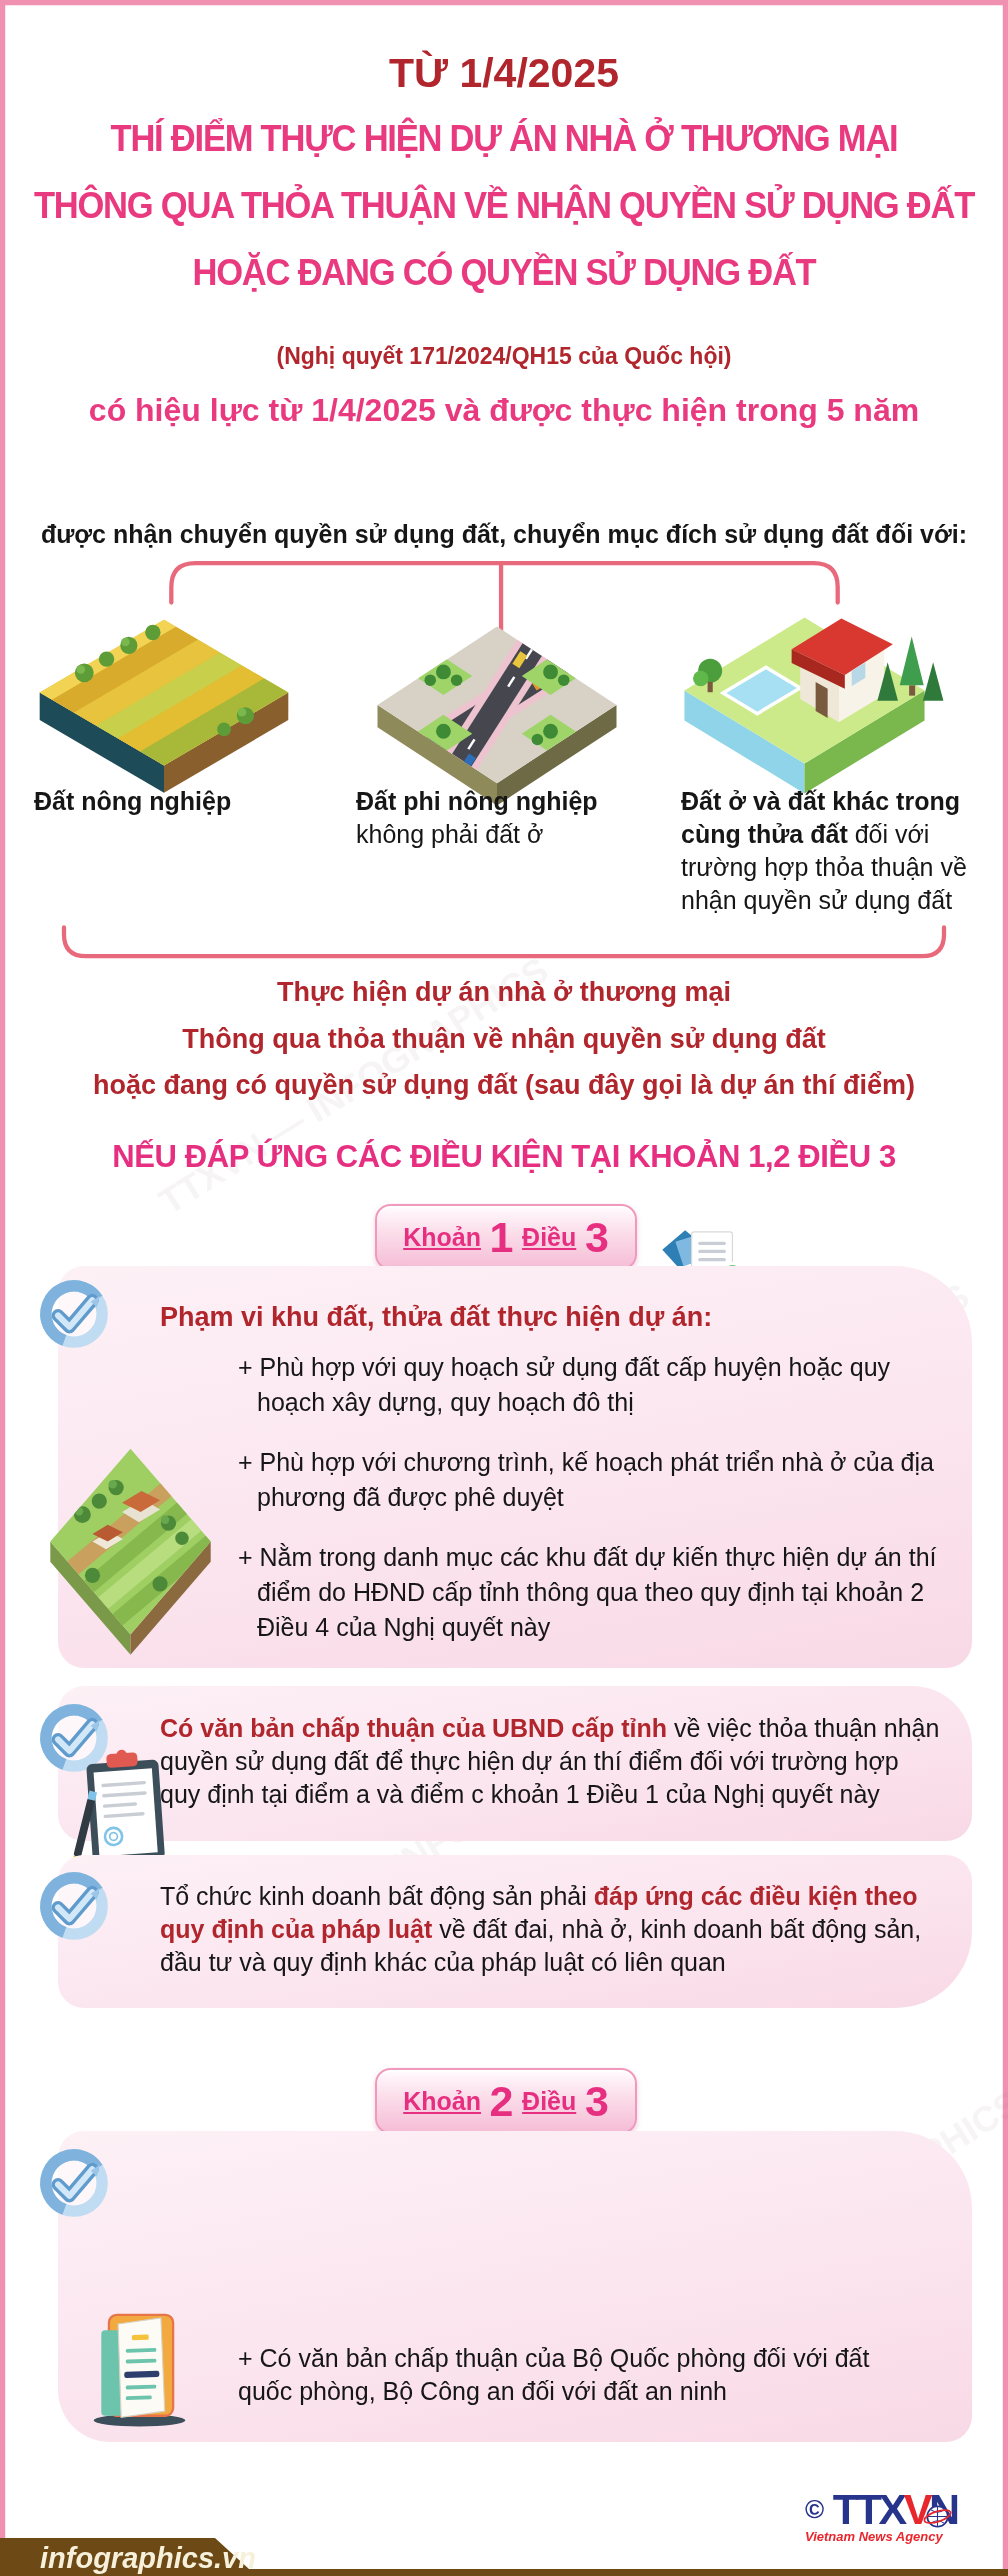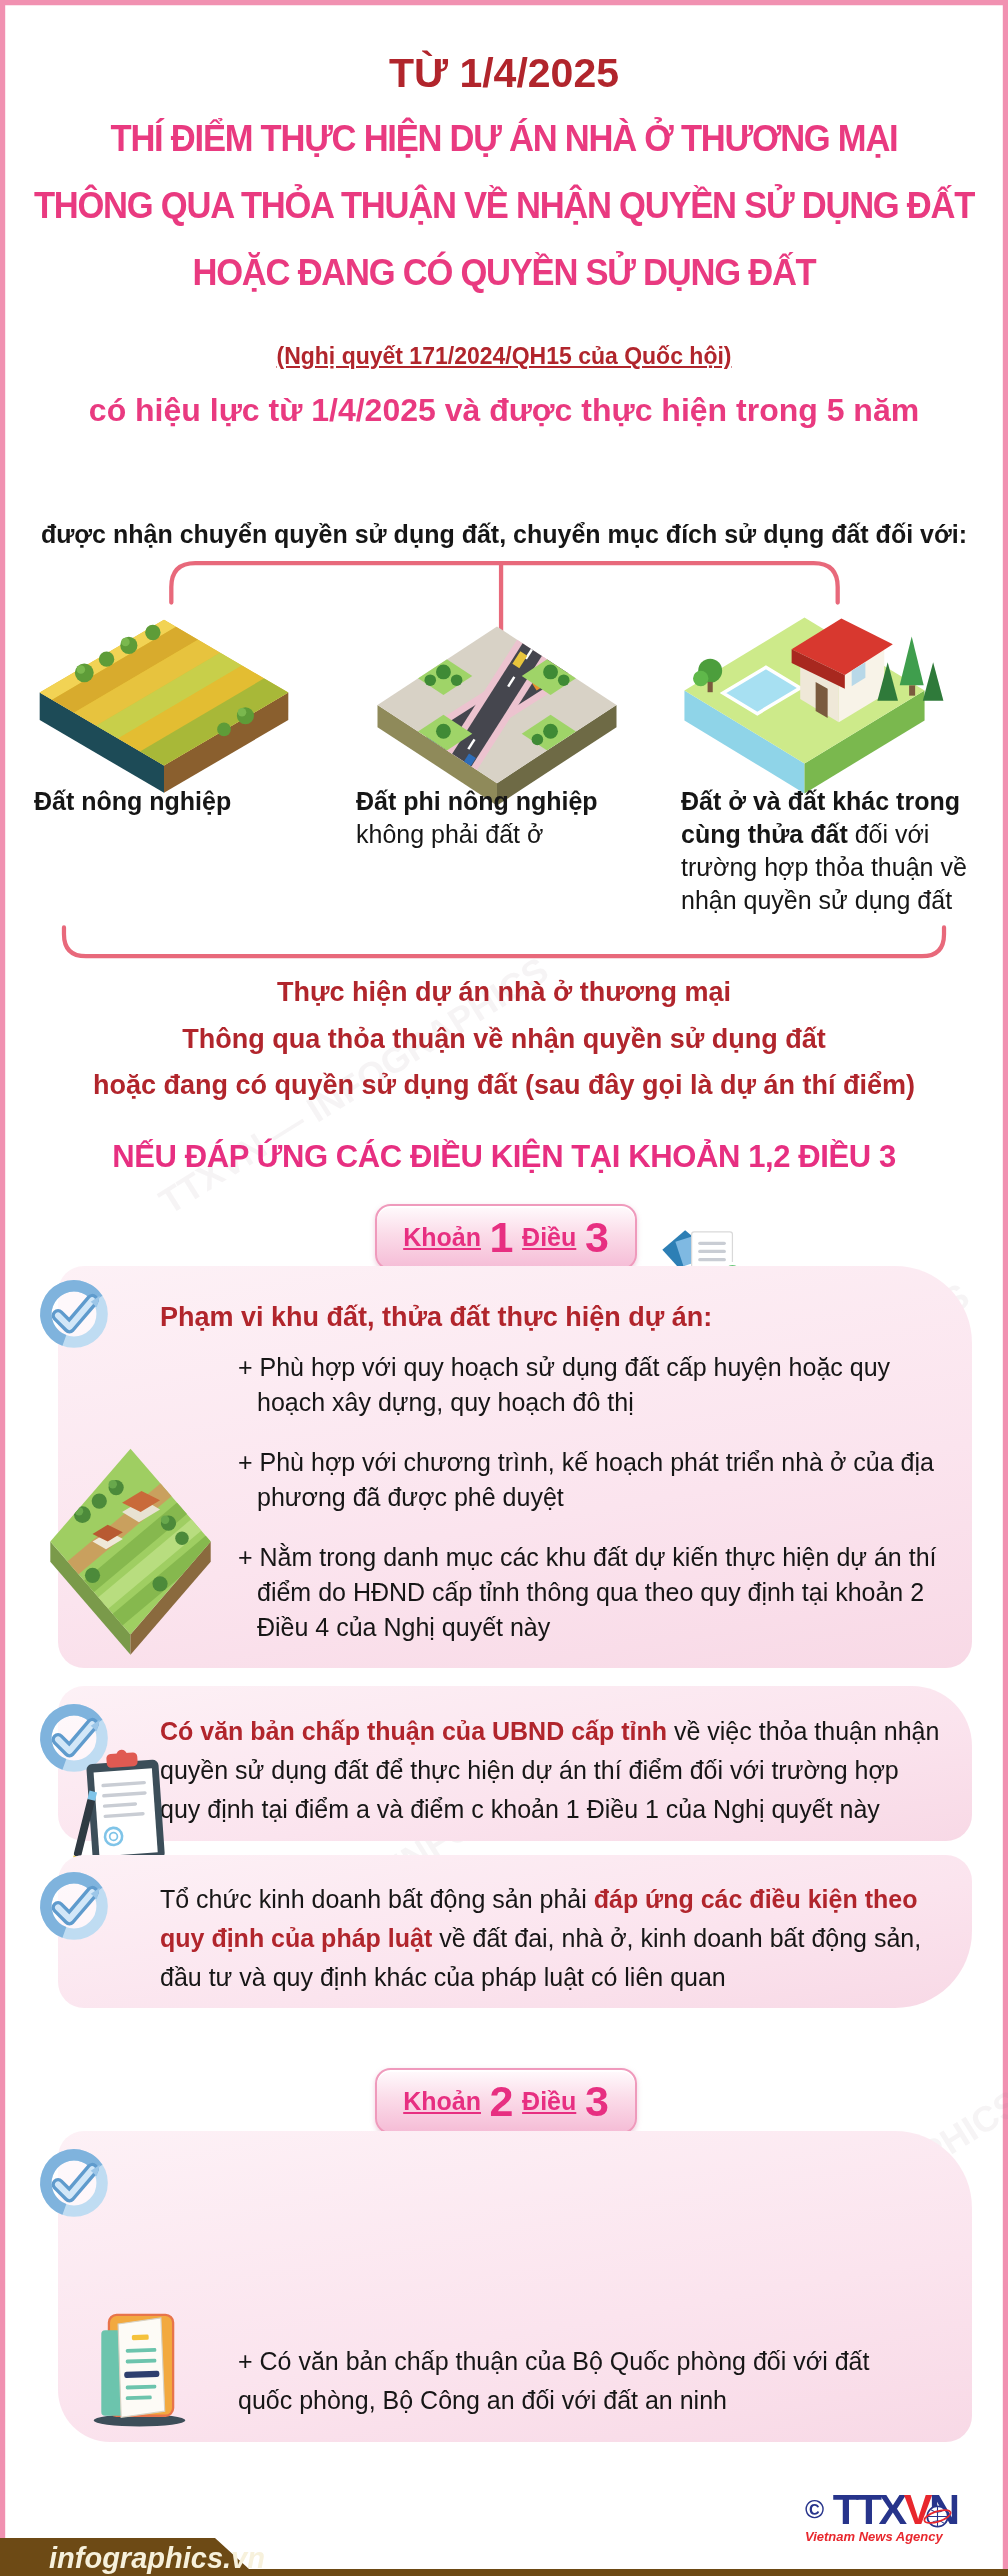--- a/index.html
+++ b/index.html
@@ -7,21 +7,21 @@
     position:relative;width:1008px;height:2576px;background:#ffffff;overflow:hidden;
     font-family:"Liberation Sans",sans-serif;
     box-shadow:inset 0 0 0 5.2px #f191b1;
   }
   .abs{position:absolute;}
   
   .kicker{top:50px;left:0;width:100%;text-align:center;font-size:41px;font-weight:bold;color:#b1252c;}
   .title{left:0;width:100%;text-align:center;font-size:36px;font-weight:bold;color:#e93a80;
          letter-spacing:-1.3px;transform:scaleX(.96);}
   .t1{top:118px}.t2{top:185px}.t3{top:252px}
-  .subtitle{top:343px;left:0;width:100%;text-align:center;font-size:23px;font-weight:bold;color:#b1252c;text-decoration:underline;}
+  .subtitle{top:343px;left:0;width:100%;text-align:center;font-size:23px;font-weight:bold;color:#b1252c;}
   .effective{top:392px;left:0;width:100%;text-align:center;font-size:32px;font-weight:bold;color:#e93a80;}
   .intro{left:0;width:100%;text-align:center;font-size:25px;font-weight:bold;color:#161616;}
   .in1{top:486px}.in2{top:520px}
   
   .brk{stroke:#e8697b;stroke-width:5;fill:none;stroke-linecap:round;}
   
   .label-col{top:785px;text-align:left;font-size:25px;line-height:33px;color:#161616;}
   .lc1{left:34px;width:258px;}
   .lc2{left:356px;width:275px;}
   .lc3{left:681px;width:301px;}
@@ -44,33 +44,33 @@
   .card1{top:1266px;height:402px;border-radius:26px 77px 26px 26px;}
   .card2{top:1686px;height:155px;border-radius:26px 60px 26px 26px;}
   .card3{top:1855px;height:153px;border-radius:26px 26px 77px 26px;}
   .card4{top:2131px;height:311px;border-radius:26px 77px 26px 52px;}
   .chk{width:76px;height:76px;}
   .k1{top:1276px;left:36px}.k2{top:1700px;left:36px}.k3{top:1868px;left:36px}.k4{top:2145px;left:36px}
   .card-title{left:160px;top:1302px;font-size:27px;font-weight:bold;color:#b1252c;}
   .bullets{left:238px;top:1350px;width:704px;font-size:25px;line-height:35px;color:#161616;
     list-style:none;margin:0;padding:0;}
   .bullets li{margin-bottom:25px;text-indent:-19px;padding-left:19px;}
-  .cardtext{font-size:25px;line-height:39px;color:#161616;}
+  .cardtext{font-size:25px;line-height:33px;color:#161616;}
   .ct2{left:160px;top:1712px;width:780px;}
   .ct3{left:160px;top:1880px;width:780px;}
   .ct4{left:160px;top:2155px;width:780px;}
   .red{color:#b1252c;font-weight:bold;}
   .c4b1{left:238px;top:2274px;width:704px;}
   .c4b2{left:238px;top:2342px;width:640px;}
   
   .wm{font-size:36px;font-weight:bold;color:rgba(160,130,140,.09);transform:rotate(-32deg);white-space:nowrap;}
   
   .footer-bar{left:0;top:2538px;width:1008px;height:38px;background:#6d4a15;
     clip-path:polygon(0 0,215px 0,249px 31px,1008px 31px,1008px 38px,0 38px);}
-  .site{left:49px;top:2542px;font-size:29px;font-style:italic;font-weight:bold;color:#f7f1dc;}
+  .site{left:40px;top:2542px;font-size:29px;font-style:italic;font-weight:bold;color:#f7f1dc;}
   .ttx{left:805px;top:2488px;width:184px;height:67px;}
   .ttx .row{display:flex;align-items:center;}
   .copy{font-size:26px;font-weight:bold;color:#27348b;margin-right:8.6px;}
   .l{font-size:43px;font-weight:bold;letter-spacing:-3.4px;line-height:1;}
   .blue{color:#27348b}.redl{color:#e8272d}
   .vna{font-size:13px;font-weight:bold;font-style:italic;color:#e8272d;text-align:left;width:100%;margin-top:-1.7px;}
   .globe{position:absolute;left:118px;top:13.7px;width:29px;height:29px;}
 </style>
 </head>
 <body>

